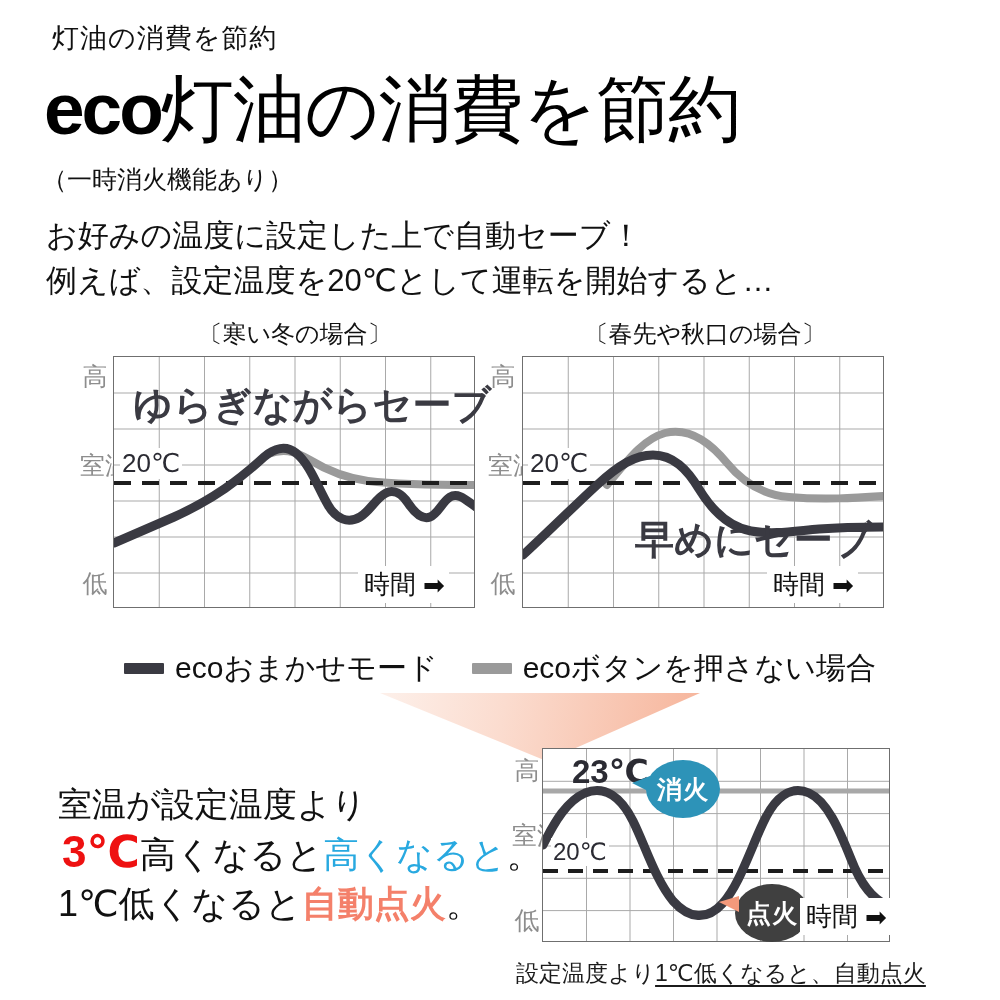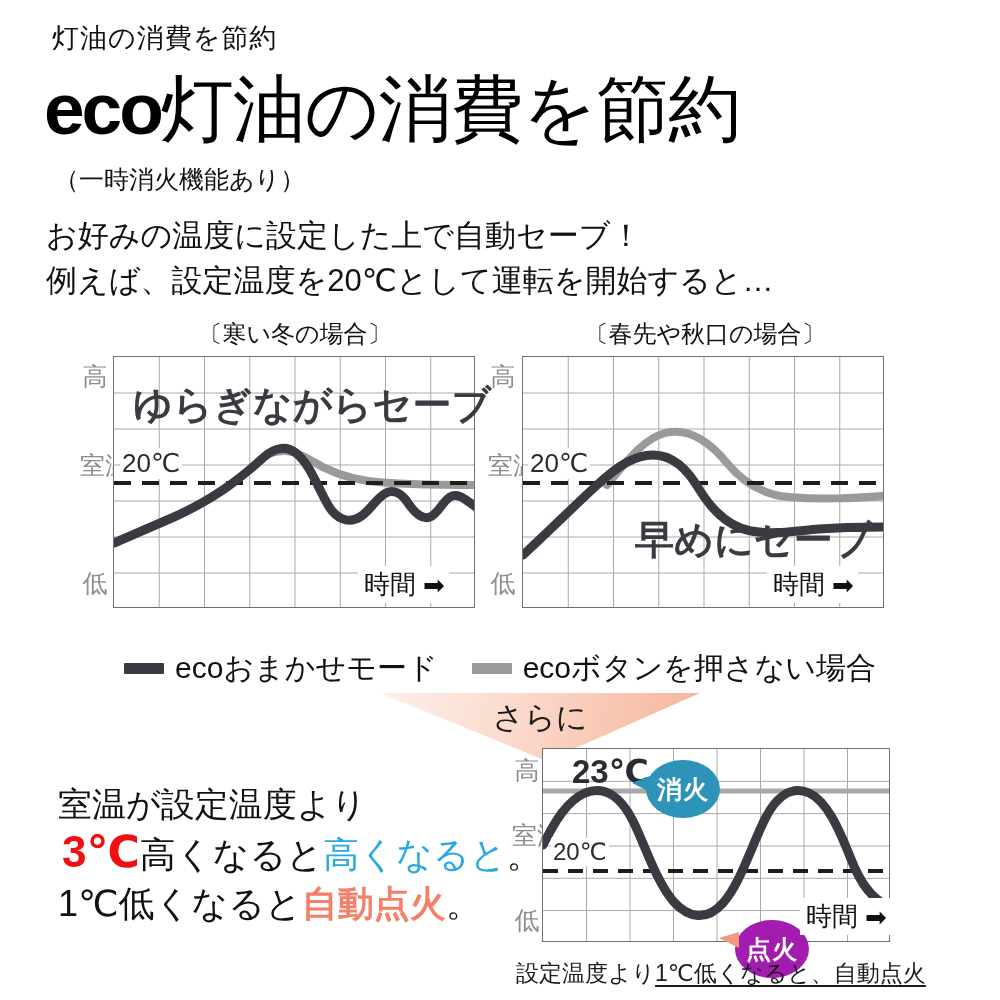--- a/index.html
+++ b/index.html
@@ -21,21 +21,21 @@
     white-space:nowrap;
   }
   #headline{
     left:44px; top:72px;
     font-size:73px; font-weight:400; letter-spacing:-1px;
     color:#000; white-space:nowrap; line-height:1.0;
   }
   #headline .eco{font-weight:700;letter-spacing:-3px;}
   #subnote{
     left:42px; top:163px;
-    font-size:25px; color:#111; white-space:nowrap;margin-left:12px;
+    font-size:25px; color:#111; white-space:nowrap;
   }
   #lead1{ left:46px; top:215px; font-size:31px; color:#111; white-space:nowrap;}
   #lead2{ left:46px; top:260px; font-size:31px; color:#111; white-space:nowrap;}
 
   
   .chart-title{
     font-size:24px;color:#111;white-space:nowrap;text-align:center;
   }
   .axis-v{
     font-size:25px;color:#8d8d8d;line-height:1.05;text-align:center;
@@ -210,21 +210,20 @@
     <span class="leg-text">ecoおまかせモード</span>
   </div>
   <div class="leg-item">
     <span class="leg-swatch" style="background:#9a9a9a;"></span>
     <span class="leg-text">ecoボタンを押さない場合</span>
   </div>
 </div>
 
 <div class="abs" id="sarani-wrap">
   <div id="sarani-tri"></div>
-  <div id="sarani-text">さらに</div>
 </div>
 
 <div class="abs" id="bl1">室温が設定温度より</div>
 
 <div class="abs" id="bl2">
   <span class="red">3</span><span class="red">℃</span><span>高くなると</span><span class="cyan">高くなると</span><span>。</span>
 </div>
 
 <div class="abs" id="bl3">
   <span>1℃低くなると</span><span class="salmon">自動点火</span><span>。</span>
@@ -264,21 +263,21 @@
 
 <div class="abs" style="left:572px;top:752px;font-size:33px;font-weight:700;color:#2b2b33;"><span>23℃</span></div>
 
 <div class="abs inchart-label" style="left:551px;top:838px;font-size:24px;">20℃</div>
 
 <div class="bubble" style="left:646px;top:760px;width:74px;height:58px;background:#2d93b8;">
   <span>消火</span>
   <span class="tail" style="left:-14px;top:16px;border-top:7px solid transparent;border-bottom:9px solid transparent;border-right:18px solid #2d93b8;"></span>
 </div>
 
-<div class="bubble" style="left:735px;top:920px;width:74px;height:58px;background:#a21caf;font-family:Liberation Serif, serif;">
+<div class="bubble" style="left:735px;top:884px;width:74px;height:58px;background:#404040;font-family:Liberation Serif, serif;">
   <span>点火</span>
   <span class="tail" style="left:-16px;top:12px;border-top:6px solid transparent;border-bottom:10px solid transparent;border-right:20px solid #f3997b;"></span>
 </div>
 
 <div class="abs time-box" style="left:800px;top:898px;">
   <span class="t">時間</span>
   <span class="arw">➡</span>
 </div>
 
 <div class="abs" id="bottom-cap">

